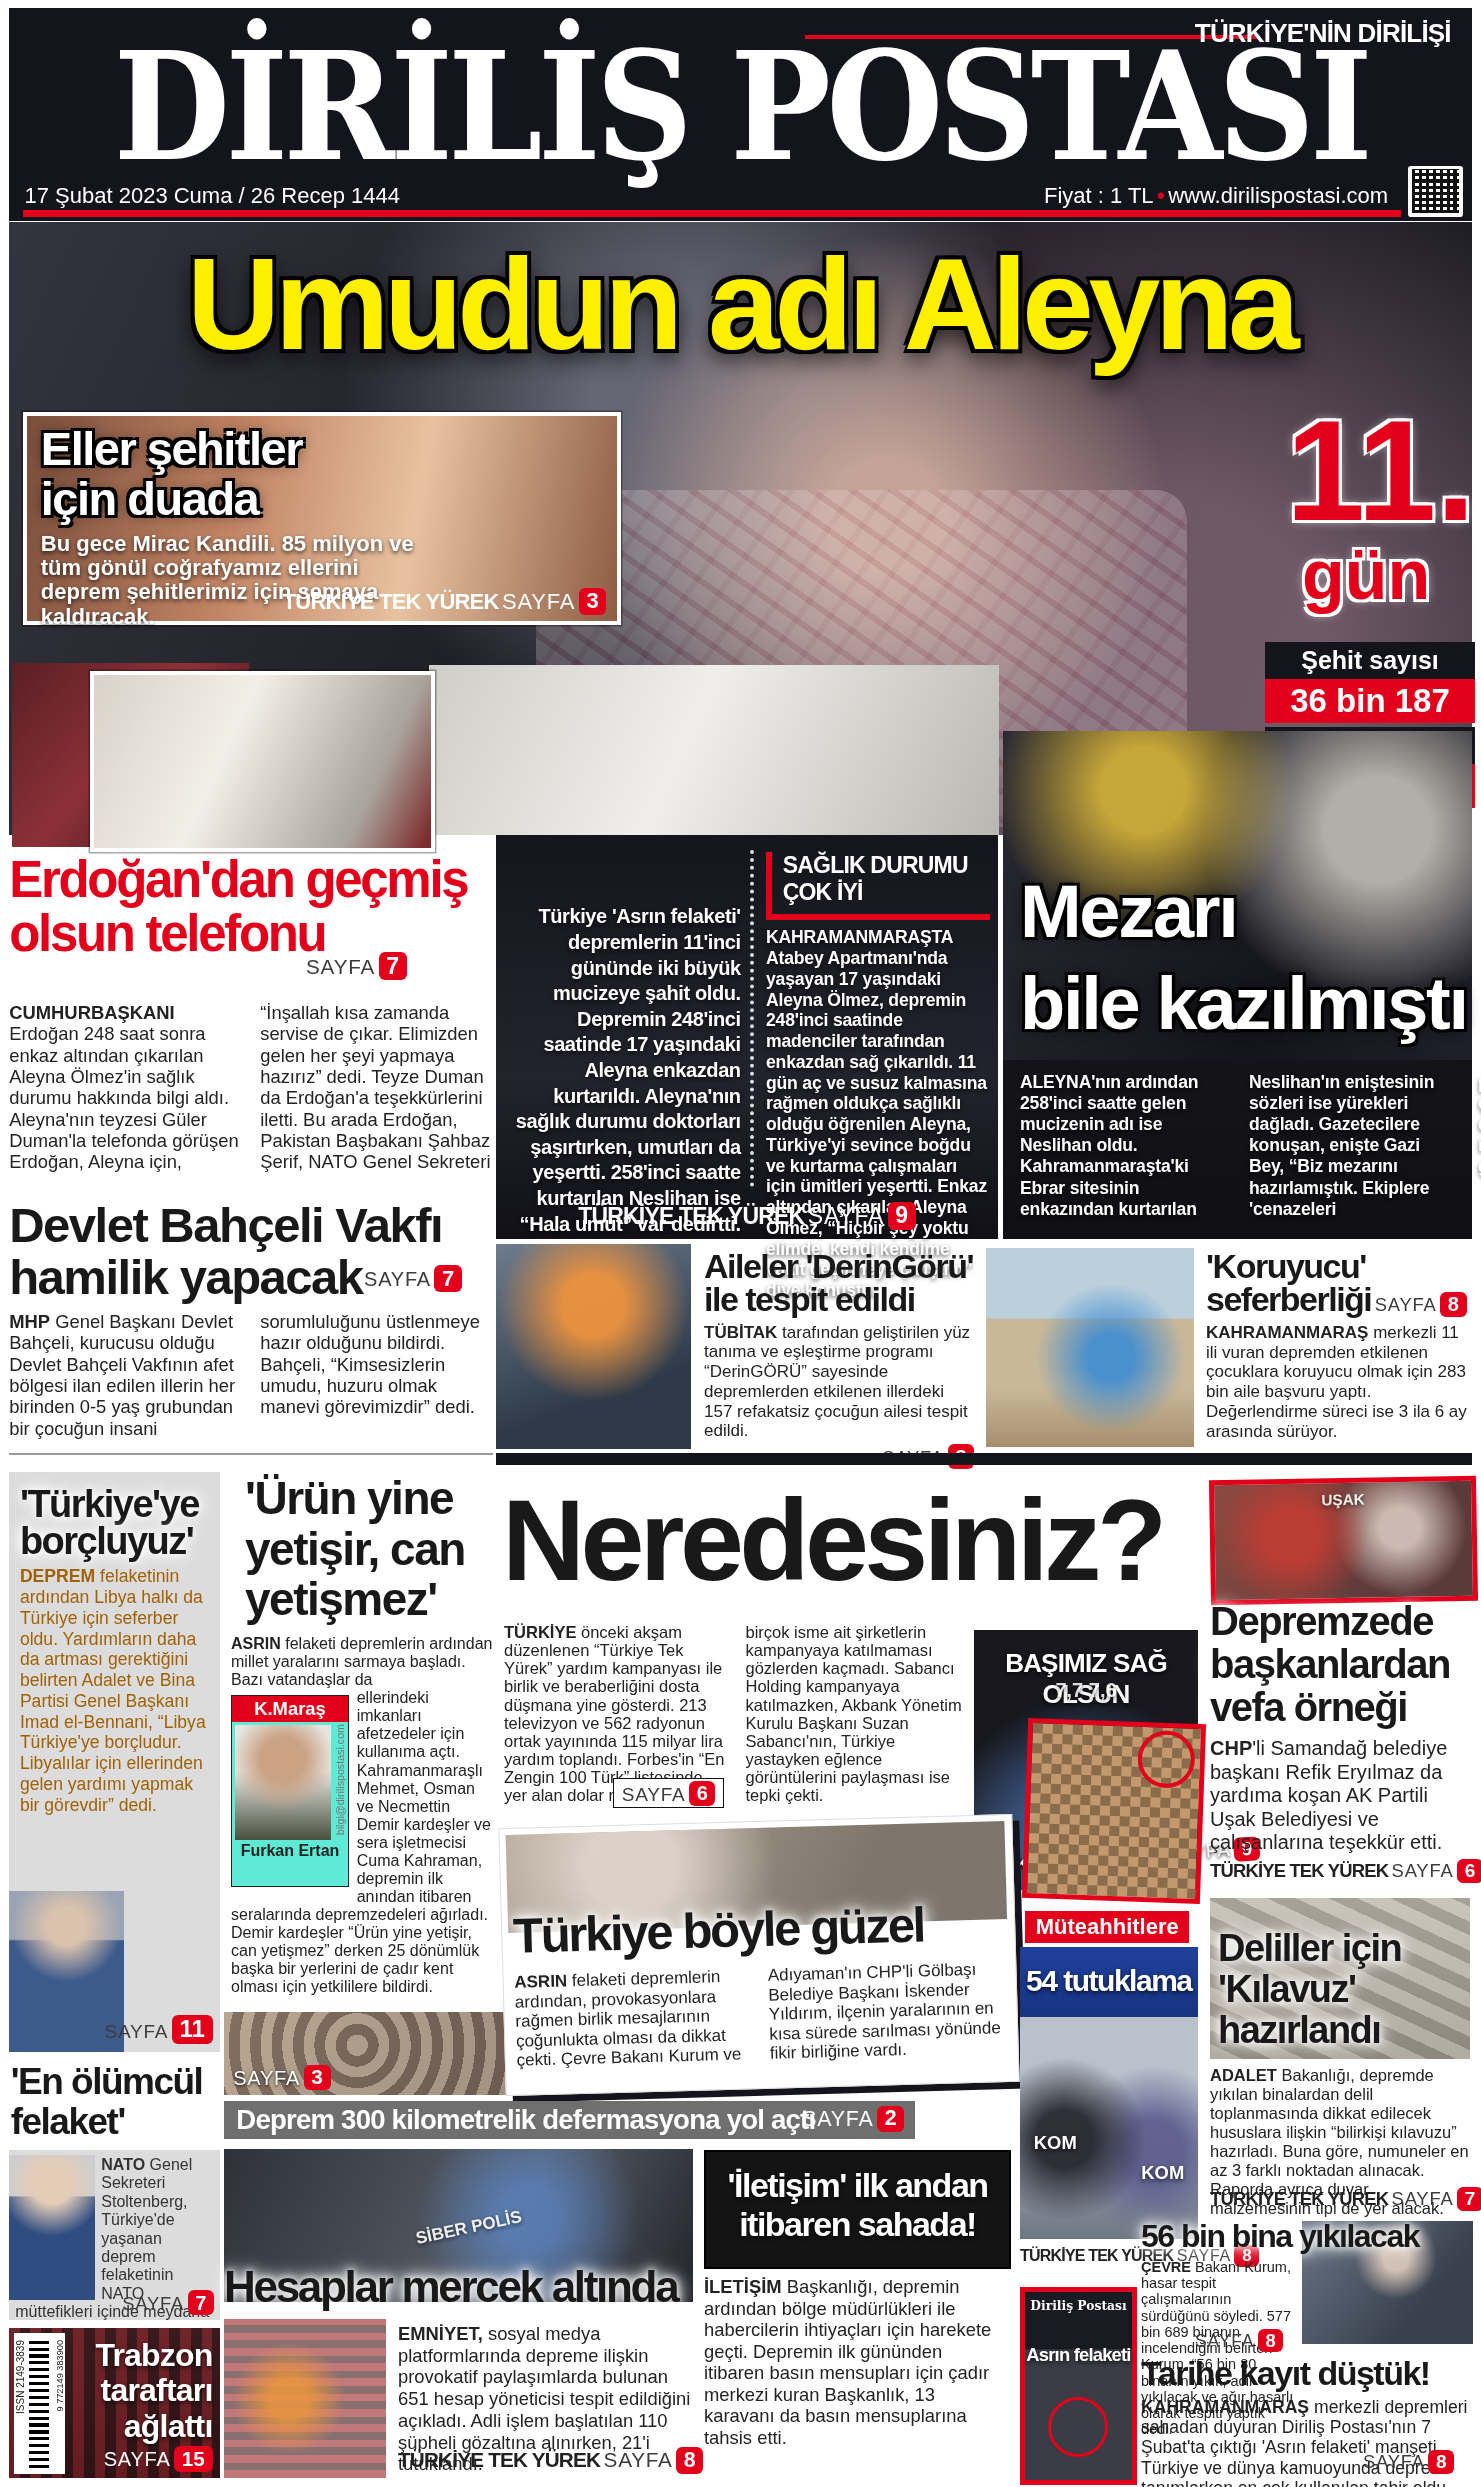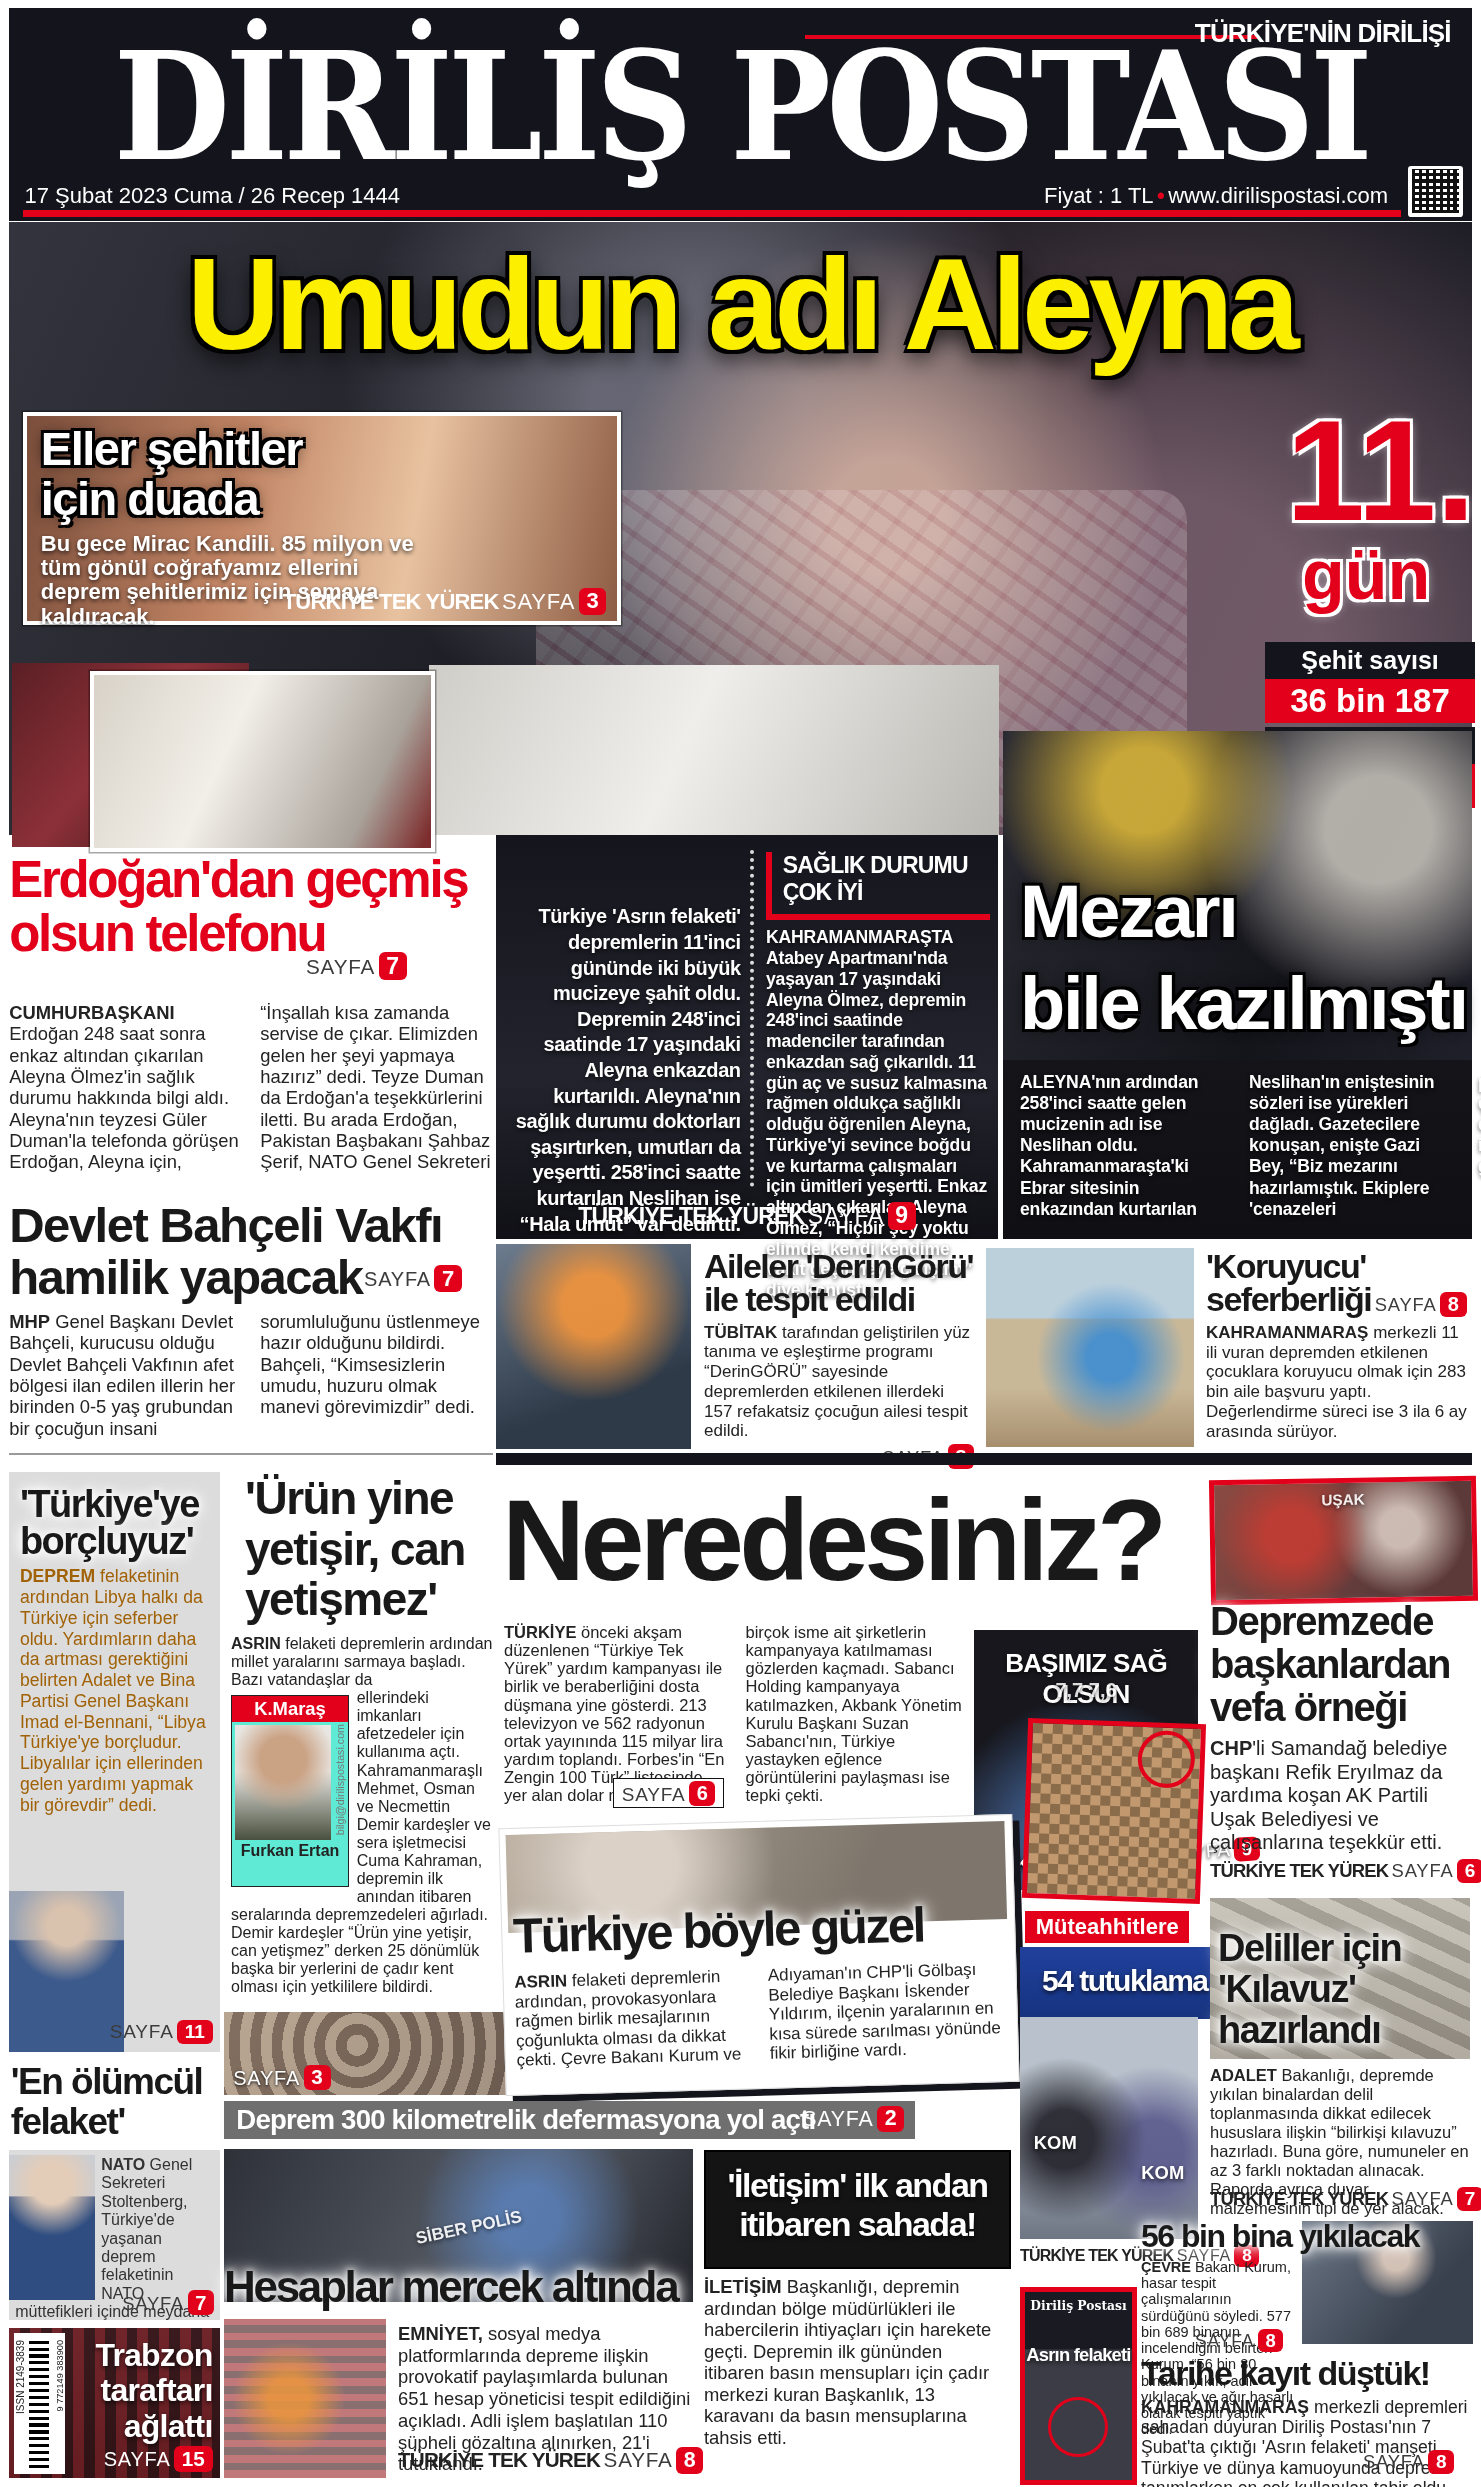--- a/index.html
+++ b/index.html
@@ -235,21 +235,21 @@
 
   <div class="abs graycard" style="left:9.2px;top:1472px;width:211px;height:580px;">
     <div class="h-blk h-glow" style="font-size:38px;margin:13.8px 0 0 10.7px;">'Türkiye'ye</div>
     <div class="h-blk h-glow" style="font-size:38px;margin:0 0 6.1px 10.7px;">borçluyuz'</div>
     <div class="body-txt" style="font-size:17.6px;line-height:1.18;margin:4.6px 10.7px;color:#a16207;">
       <b>DEPREM</b><span> felaketinin ardından Libya halkı da Türkiye için seferber oldu. Yardımların daha da artması gerektiğini belirten Adalet ve Bina Partisi Genel Başkanı Imad el-Bennani, “Libya Türkiye'ye borçludur. Libyalılar için ellerinden gelen yardımı yapmak bir görevdir” dedi.</span>
     </div>
     <div class="abs ph-suit" style="left:0;bottom:0;width:115px;height:161px;"></div>
     <div class="abs" style="right:7.7px;bottom:7.7px;">
       <span class="ks kick-dark" style="font-size:19px;color:#3c3c3c;">SAYFA</span>
-      <span class="badge" style="font-size:19px;margin-top:34px;">11</span>
+      <span class="badge" style="font-size:24px;margin-top:34px;">11</span>
     </div>
   </div>
 
   <div class="abs h-blk" style="left:10.7px;top:2064px;font-size:37px;">'En ölümcül</div>
   <div class="abs h-blk" style="left:10.7px;top:2104px;font-size:37px;">felaket'</div>
   <div class="abs graycard" style="left:9.2px;top:2150px;width:211px;height:170px;overflow:hidden;">
     <div class="ph-suit" style="float:left;width:86px;height:145px;margin:4.6px 6.1px 0 0;background:radial-gradient(circle at 50% 20%,#e4cdb8 0 16%,rgba(228,205,184,0) 42%),linear-gradient(180deg,#c7cdd6 0 28%,#2f4d80 29%);"></div>
     <div class="body-txt" style="font-size:16px;line-height:1.15;padding:6.1px 6.1px 0 6.1px;color:#333;">
       <b>NATO</b><span> Genel Sekreteri Stoltenberg, Türkiye'de yaşanan deprem felaketinin NATO müttefikleri içinde meydana gelen “en ölümcül, en korkunç felaket” olduğunu söyledi. Stoltenberg, NATO ülkelerinin desteğe devam edeceğini de vurguladı.</span>
     </div>
@@ -319,21 +319,21 @@
     <div class="abs cols2 body-txt" style="left:10.7px;top:144px;width:487px;height:115px;font-size:17px;line-height:1.15;">
       <b>ASRIN</b><span> felaketi depremlerin ardından, provokasyonlara rağmen birlik mesajlarının çoğunlukta olması da dikkat çekti. Çevre Bakanı Kurum</span>
       <span>ve Adıyaman'ın CHP'li Gölbaşı Belediye Başkanı İskender Yıldırım, ilçenin yaralarının en kısa sürede sarılması yönünde fikir birliğine vardı.</span>
     </div>
   </div>
 
   <div class="abs ph-pix redframe" style="left:1025px;top:1721px;width:168px;height:170px;transform:rotate(2deg);">
     <div class="abs" style="right:4.6px;top:3.1px;width:49px;height:49px;border:4.6px solid #e2001a;border-radius:50%;"></div>
   </div>
   <div class="abs" style="left:1025px;top:1911px;background:#e2001a;color:#fff;font-weight:bold;font-size:22px;padding:3.1px 10.7px;">Müteahhitlere</div>
-  <div class="abs" style="left:1020px;top:1947px;width:178px;height:72px;background:linear-gradient(180deg,#20409c,#16337f);padding-left:16px;">
+  <div class="abs" style="left:1020px;top:1947px;width:178px;height:72px;background:linear-gradient(180deg,#20409c,#16337f);">
     <div class="wbold" style="font-size:30px;letter-spacing:-1.5px;padding:17px 0 0 6.1px;white-space:nowrap;">54 tutuklama</div>
   </div>
   <div class="abs ph-kom" style="left:1020px;top:2017px;width:178px;height:222px;">
     <div class="abs wbold" style="left:13.8px;top:115px;font-size:18.4px;">KOM</div>
     <div class="abs wbold" style="right:13.8px;top:145px;font-size:18.4px;">KOM</div>
   </div>
   <div class="abs" style="left:1020px;top:2245px;white-space:nowrap;">
     <span class="kt kick-dark" style="font-size:16px;">TÜRKİYE TEK YÜREK</span>
     <span class="ks kick-dark" style="font-size:16px;color:#3c3c3c;">SAYFA</span>
     <span class="badge" style="font-size:17px;">8</span>

